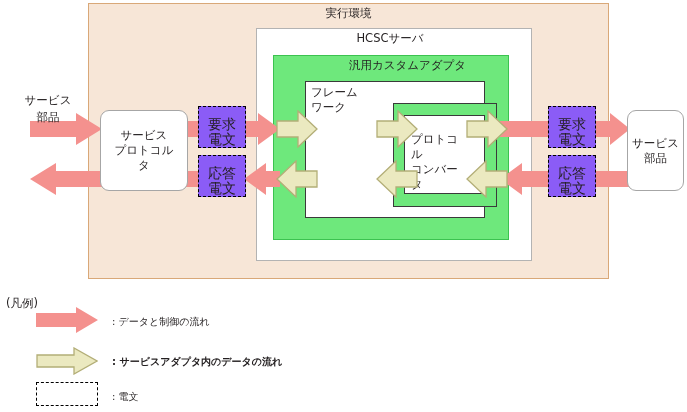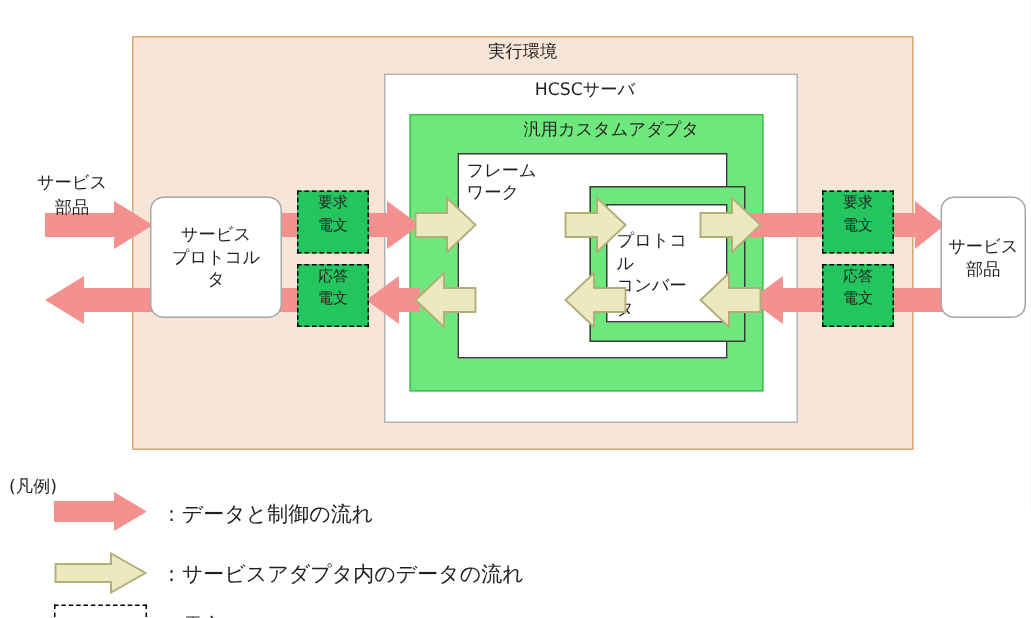--- a/index.html
+++ b/index.html
@@ -1,21 +1,21 @@
 <!DOCTYPE html>
 <html><head>
 <meta charset="utf-8">
 <style>
   html,body{margin:0;padding:0;background:#fff;}
   body{
     width:687px;height:412px;position:relative;overflow:hidden;
     font-family:"DejaVu Sans","Liberation Sans",sans-serif;
     color:#231f20;
   }
-  .abs{position:absolute;margin-top:21px;}
+  .abs{position:absolute;}
 
   
   #exec-env{
     left:88px;top:3px;width:521px;height:276px;
     background:#f7e6d7;border:1px solid #d9a878;box-sizing:border-box;
   }
   #exec-env-label{
     left:88px;top:6px;width:521px;text-align:center;
     font-size:11.5px;line-height:14px;
   }
@@ -61,38 +61,38 @@
     background:#ffffff;border:1px solid #a6a6a6;border-radius:9px;
     box-sizing:border-box;display:flex;align-items:center;
     justify-content:center;text-align:center;
     font-size:11.5px;line-height:15px;
   }
   #service-requester{left:100px;top:110px;width:88px;height:81px;}
   #service-component{left:627px;top:110px;width:57px;height:81px;}
 
   
   .telegram{
-    background:#22c55e;border:1.4px dashed #000;box-sizing:border-box;
-    display:flex;align-items:flex-start;justify-content:center;
-    text-align:center;font-size:10px;line-height:15px;
+    background:#8b5cf6;border:1.4px dashed #000;box-sizing:border-box;
+    display:flex;align-items:flex-end;justify-content:center;
+    text-align:center;font-size:14px;line-height:15px;
   }
   #req-msg-left{left:198px;top:106px;width:48px;height:42px;}
   #res-msg-left{left:198px;top:155px;width:48px;height:42px;}
   #req-msg-right{left:548px;top:106px;width:48px;height:42px;}
   #res-msg-right{left:548px;top:155px;width:48px;height:42px;}
 
   
   .arrow{overflow:visible;}
   .arrow svg{display:block;}
 
   
   #legend-title{left:6px;top:296px;font-size:11.5px;line-height:14px;}
-  .legend-text{font-size:14px;line-height:14px;white-space:nowrap;}
+  .legend-text{font-size:10px;line-height:14px;white-space:nowrap;}
   #legend-text-1{left:112px;top:315px;}
-  #legend-text-2{left:112px;top:355px;}
+  #legend-text-2{left:112px;top:355px;font-weight:bold;}
   #legend-text-3{left:112px;top:390px;}
   #legend-arrow-1{left:36px;top:307px;}
   #legend-arrow-2{left:36px;top:347px;}
   #legend-box-3{
     left:36px;top:382px;width:62px;height:24px;
     background:#fff;border:1.4px dashed #000;box-sizing:border-box;
   }
 
   
   #svc-req-label{

